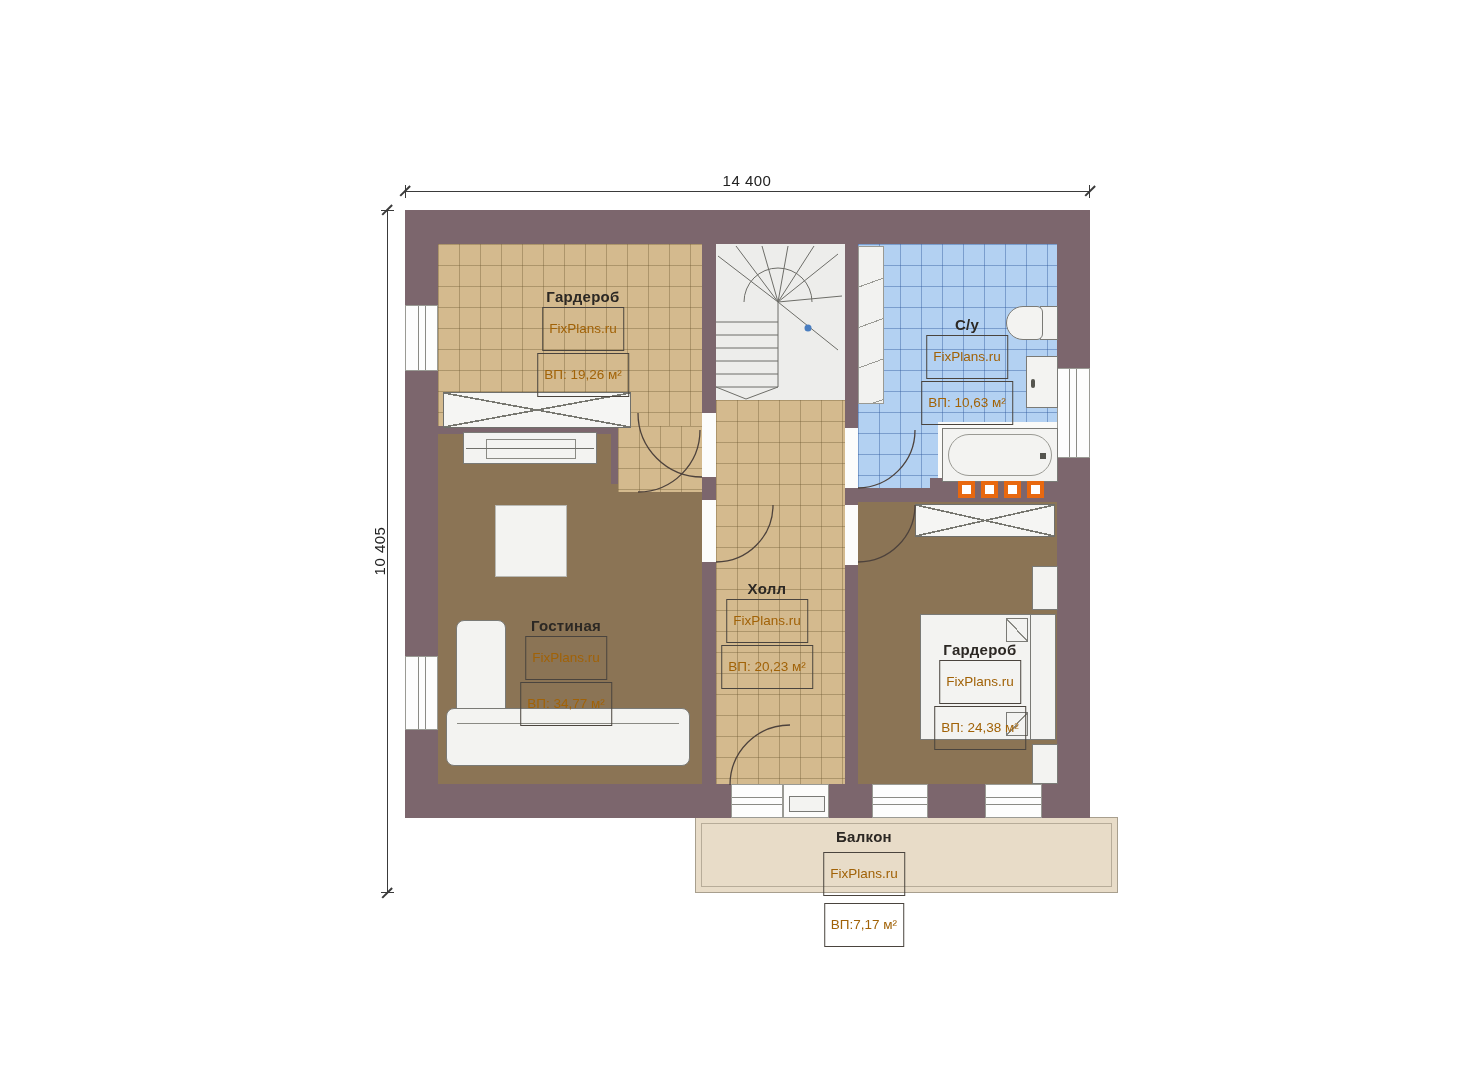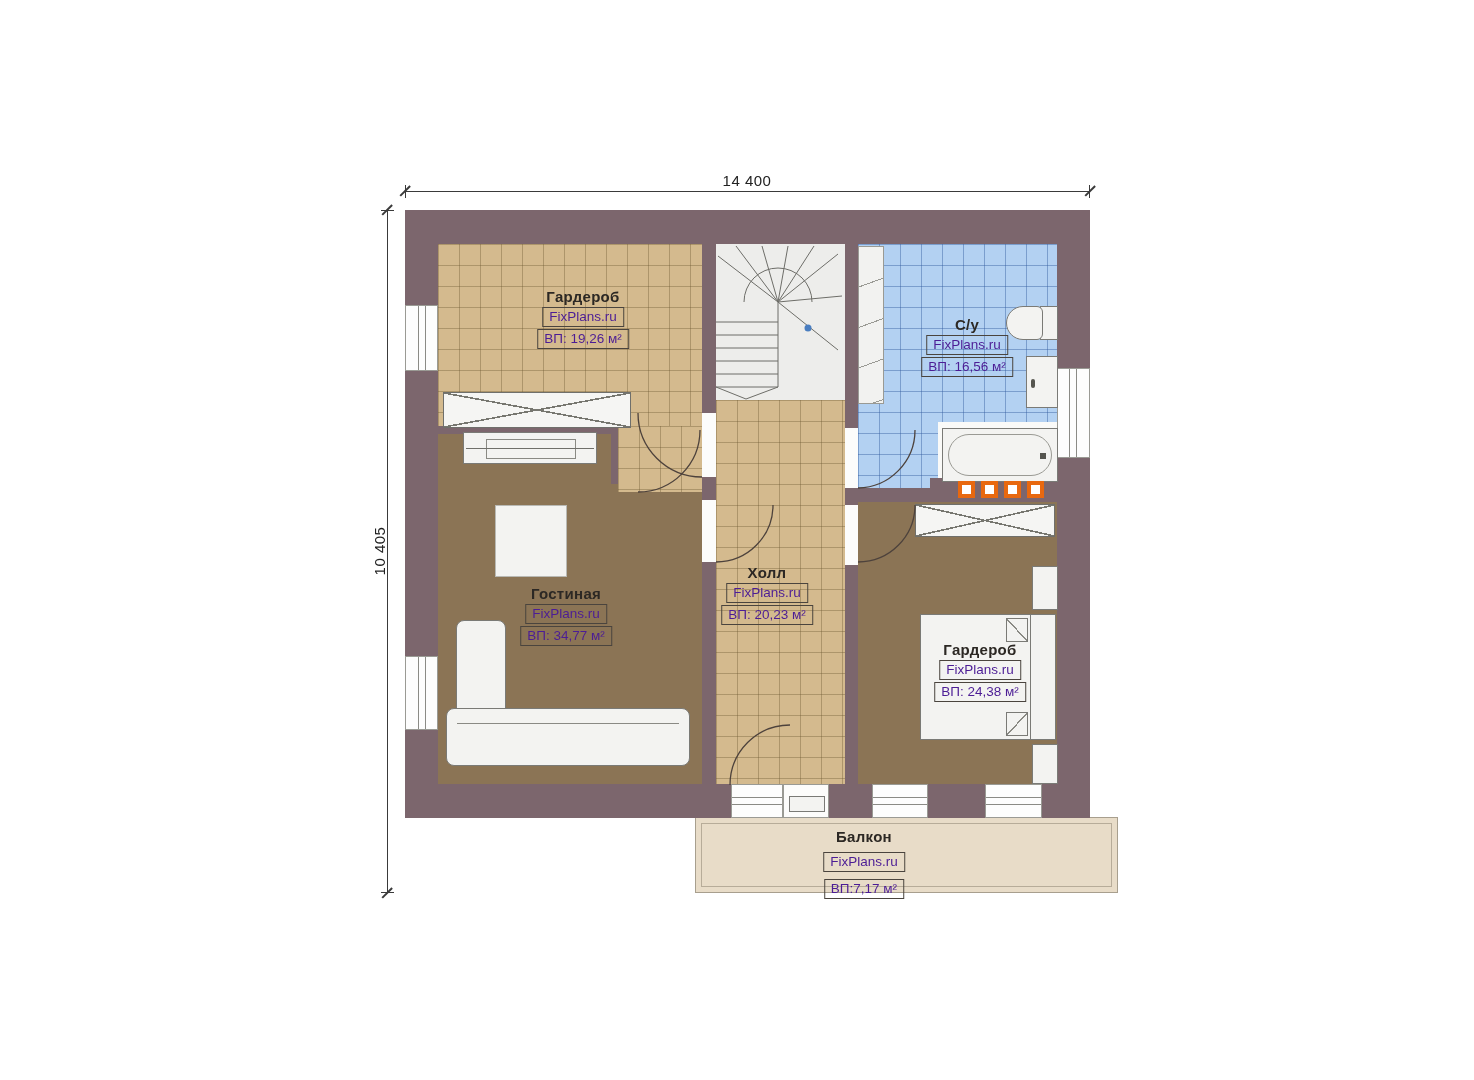--- a/index.html
+++ b/index.html
@@ -26,21 +26,21 @@
       transparent calc(50% - 3px), transparent calc(50% + 3px), #8b8b86 calc(50% + 3px), #8b8b86 calc(50% + 4px),
       transparent calc(50% + 4px)), #fdfdfd;border:1px solid #9a9a94;box-sizing:border-box;}
   .win-h{position:absolute;background:
     linear-gradient(180deg, transparent calc(50% - 4px), #8b8b86 calc(50% - 4px), #8b8b86 calc(50% - 3px),
       transparent calc(50% - 3px), transparent calc(50% + 3px), #8b8b86 calc(50% + 3px), #8b8b86 calc(50% + 4px),
       transparent calc(50% + 4px)), #fdfdfd;border:1px solid #9a9a94;box-sizing:border-box;}
   .door-open{position:absolute;background:#fcfcfb;}
   .room-label{position:absolute;transform:translateX(-50%);display:flex;flex-direction:column;
     align-items:center;gap:2px;z-index:30;}
   .rl-name{font-weight:bold;font-size:15px;line-height:17px;color:#2c2824;letter-spacing:.3px;white-space:nowrap;}
-  .rl-box{border:1px solid #4a443e;padding:0 6px;font-size:13.5px;line-height:18px;color:#4c1d95;white-space:nowrap;}
+  .rl-box{border:1px solid #4a443e;padding:12px 6px;font-size:13.5px;line-height:18px;color:#a16207;white-space:nowrap;}
   .dim-text{position:absolute;font-size:15px;color:#222;letter-spacing:.5px;}
   .dim-line{position:absolute;background:#3a3a3a;}
   .tick{position:absolute;width:14px;height:1.5px;background:#3a3a3a;transform:rotate(-45deg);}
   .rad{width:17px;height:17px;border:4px solid #e8680f;background:#fff;box-sizing:border-box;}
   .hatch-strip{position:absolute;background-color:#f2f2f0;
     background-image:repeating-linear-gradient(160deg, transparent 0 37px, #9a9a94 37px 38px);
     border:1px solid #9a9a94;box-sizing:border-box;}
   .balcony{position:absolute;background:#e8dcc8;border:1px solid #a89f8e;box-sizing:border-box;}
   .balcony-rail{position:absolute;inset:5px;border:1px solid #b7ac99;}
   svg{display:block;}
@@ -178,28 +178,28 @@
   </svg>
 
   <div class="room-label" style="left:583px;top:288px;">
     <div class="rl-name">Гардероб</div>
     <div class="rl-box">FixPlans.ru</div>
     <div class="rl-box">ВП: 19,26 м²</div>
   </div>
   <div class="room-label" style="left:967px;top:316px;">
     <div class="rl-name">С/у</div>
     <div class="rl-box">FixPlans.ru</div>
-    <div class="rl-box">ВП: 16,56 м²</div>
-  </div>
-  <div class="room-label" style="left:566px;top:585px;">
+    <div class="rl-box">ВП: 10,63 м²</div>
+  </div>
+  <div class="room-label" style="left:566px;top:617px;">
     <div class="rl-name">Гостиная</div>
     <div class="rl-box">FixPlans.ru</div>
     <div class="rl-box">ВП: 34,77 м²</div>
   </div>
-  <div class="room-label" style="left:767px;top:564px;">
+  <div class="room-label" style="left:767px;top:580px;">
     <div class="rl-name">Холл</div>
     <div class="rl-box">FixPlans.ru</div>
     <div class="rl-box">ВП: 20,23 м²</div>
   </div>
   <div class="room-label" style="left:980px;top:641px;">
     <div class="rl-name">Гардероб</div>
     <div class="rl-box">FixPlans.ru</div>
     <div class="rl-box">ВП: 24,38 м²</div>
   </div>
   <div class="room-label" style="left:864px;top:828px;gap:7px;">

